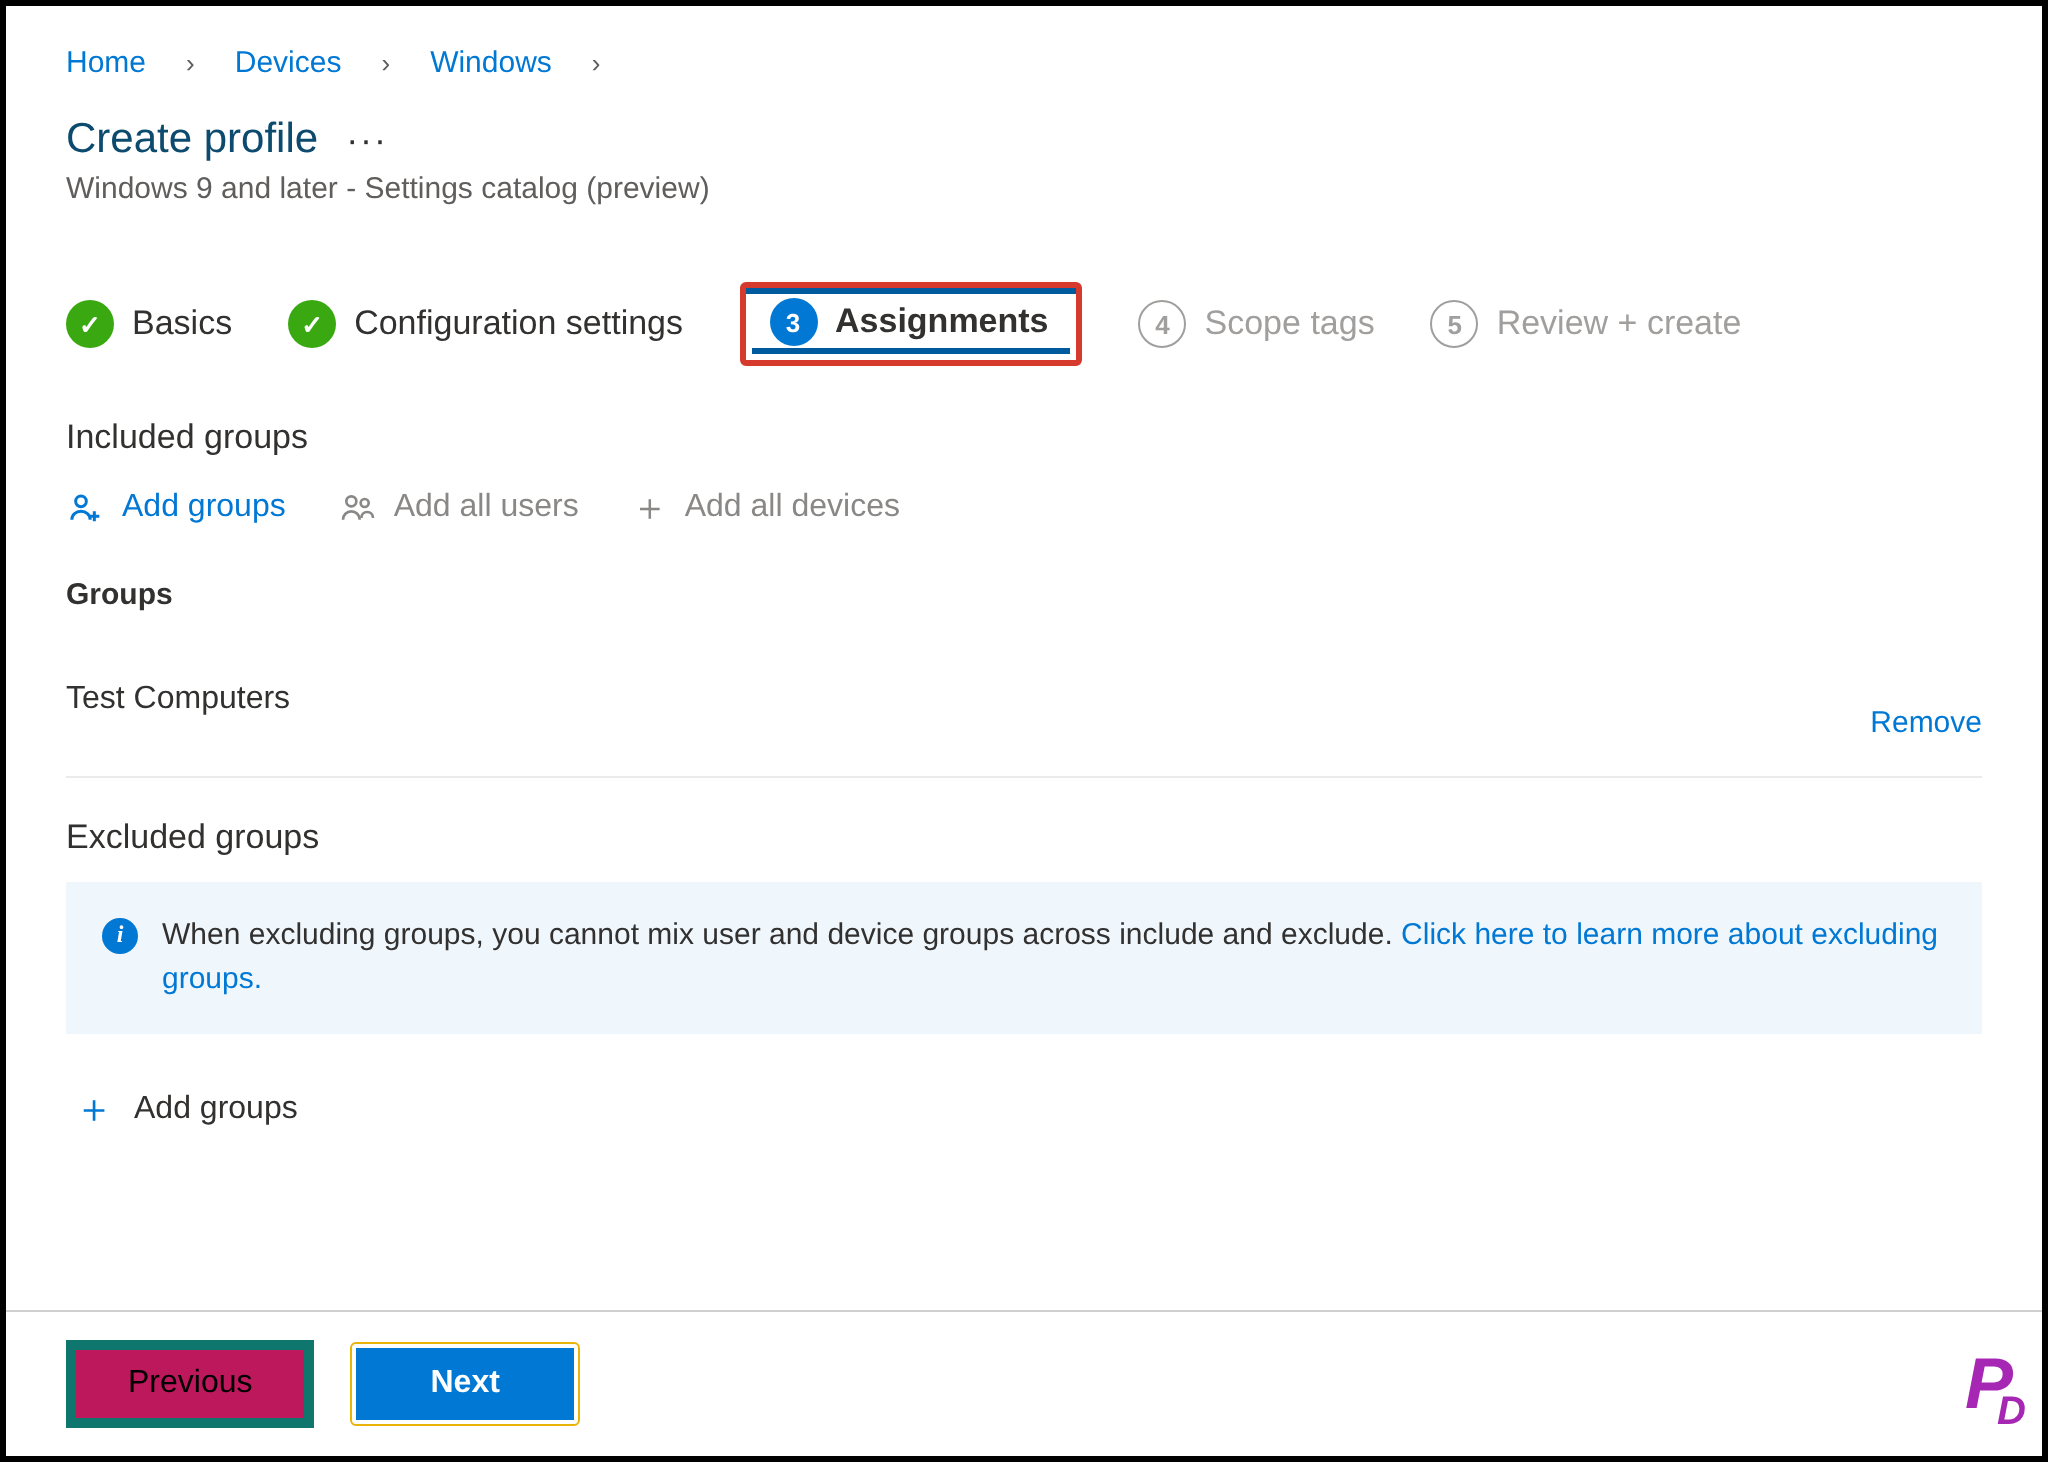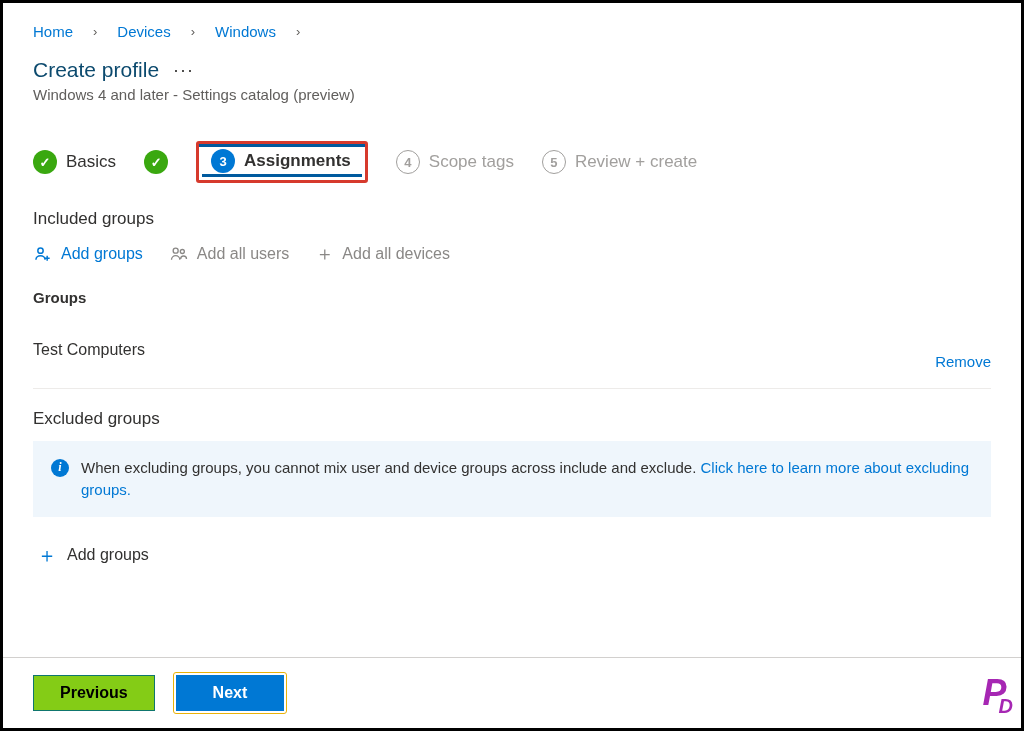--- a/index.html
+++ b/index.html
@@ -99,23 +99,22 @@
 
 .footer {
   position: absolute;
   bottom: 0; left: 0; right: 0;
   border-top: 1px solid #d2d0ce;
   padding: 14px 30px;
   display: flex; gap: 18px; align-items: center;
 }
 .btn {
   font-size: 16px; padding: 8px 26px;
-  border: 1px solid #0f766e; background: #84cc16; cursor: pointer;
+  border: 5px solid #0f766e; background: #be185d; cursor: pointer;
   font-family: inherit;
-  font-weight: bold;
 }
 .btn.next {
   background: #0078d4; color: #fff; border: 1px solid #0078d4;
   font-weight: 600; padding: 8px 36px;
 }
 .next-wrap { border: 1px solid #eab308; border-radius: 3px; padding: 2px; }
 
 
 .watermark {
   position: absolute; right: 10px; bottom: 10px;
@@ -136,29 +135,30 @@
     <a>Devices</a>
     <span class="chev">›</span>
     <a>Windows</a>
     <span class="chev">›</span>
   </div>
 
   <div class="title-row">
     <h1>Create profile</h1>
     <span class="more-dots">···</span>
   </div>
-  <div class="subtitle">Windows 4 and later - Settings catalog (preview)</div>
+  <div class="subtitle">Windows 9 and later - Settings catalog (preview)</div>
 
   <div class="steps">
     <div class="step">
       <span class="circle check">✓</span>
       <span>Basics</span>
     </div>
     <div class="step">
       <span class="circle check">✓</span>
+      <span>Configuration settings</span>
     </div>
     <div class="step active-step">
       <span class="circle active">3</span>
       <span>Assignments</span>
     </div>
     <div class="step disabled">
       <span class="circle pending">4</span>
       <span>Scope tags</span>
     </div>
     <div class="step disabled">

